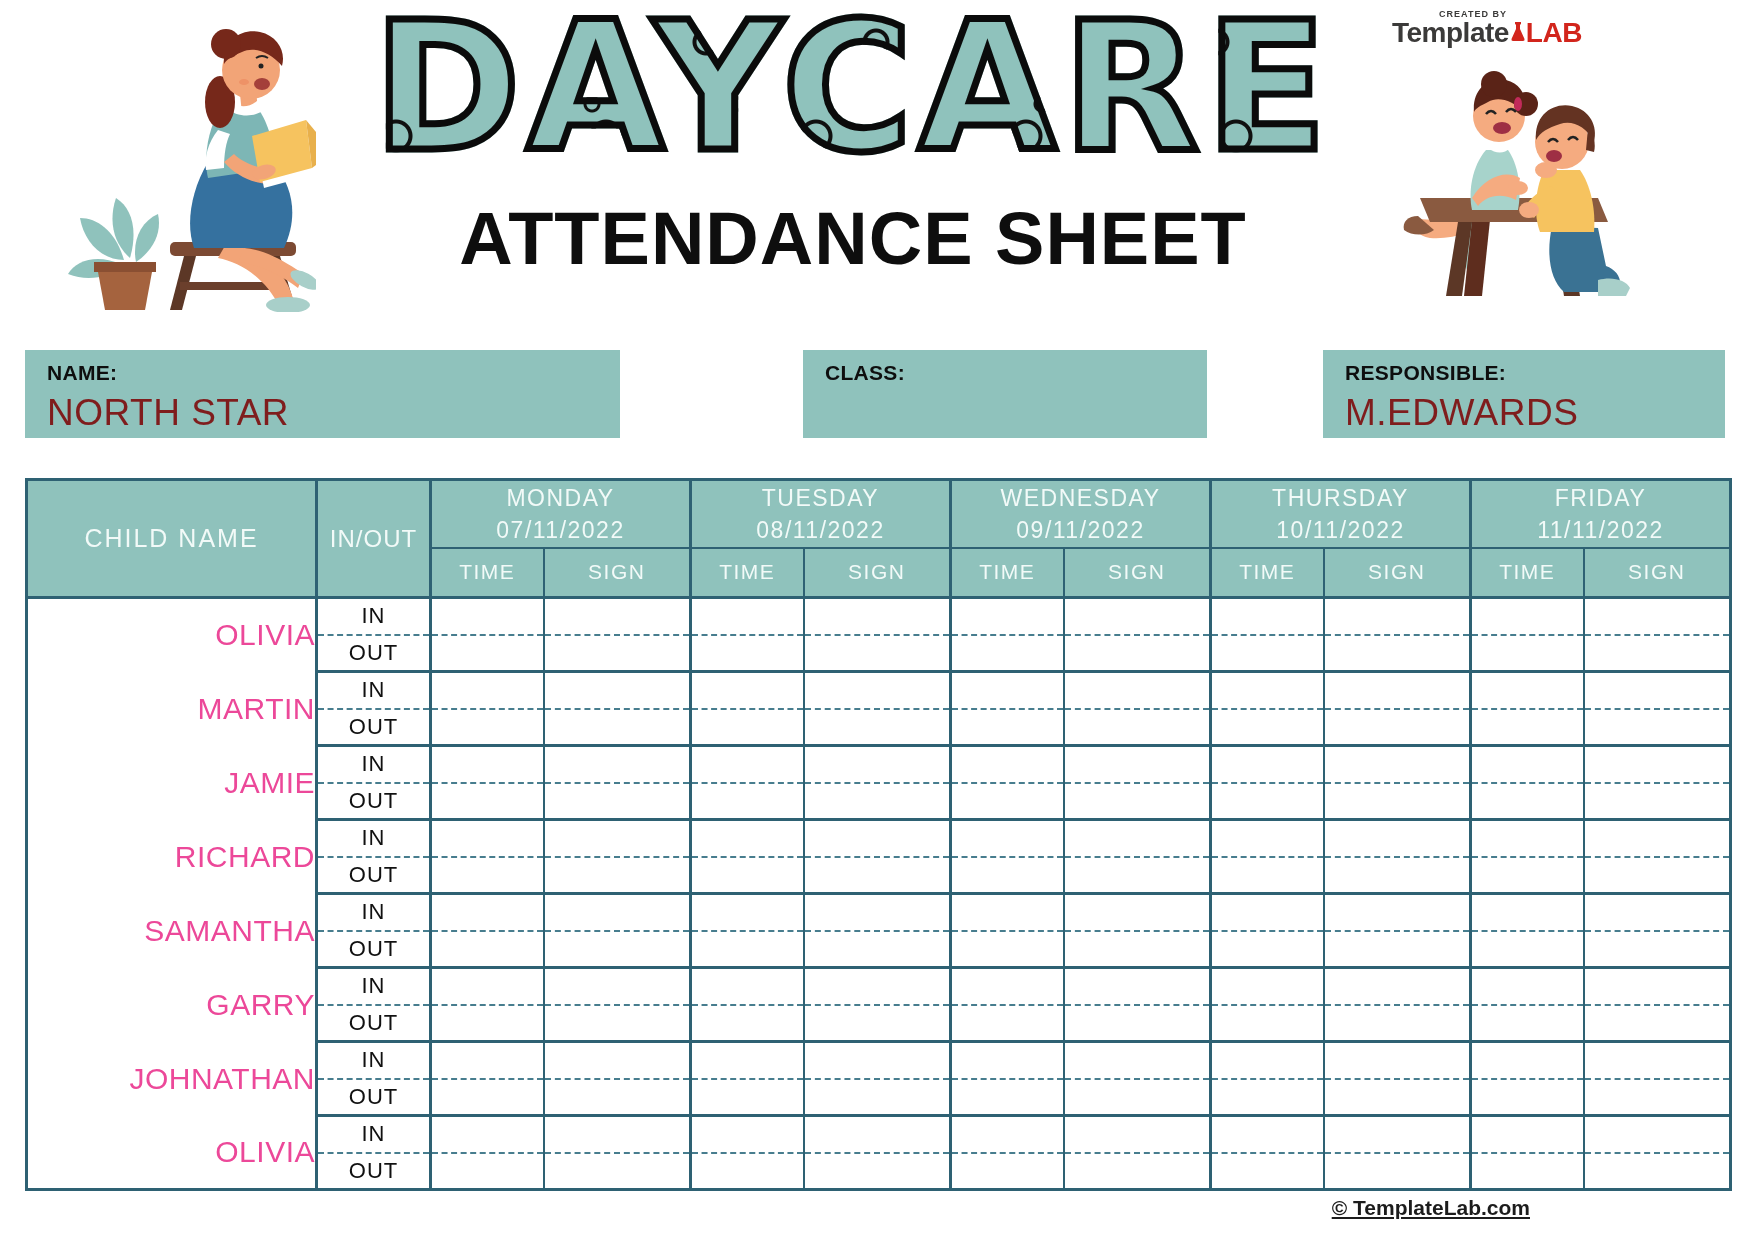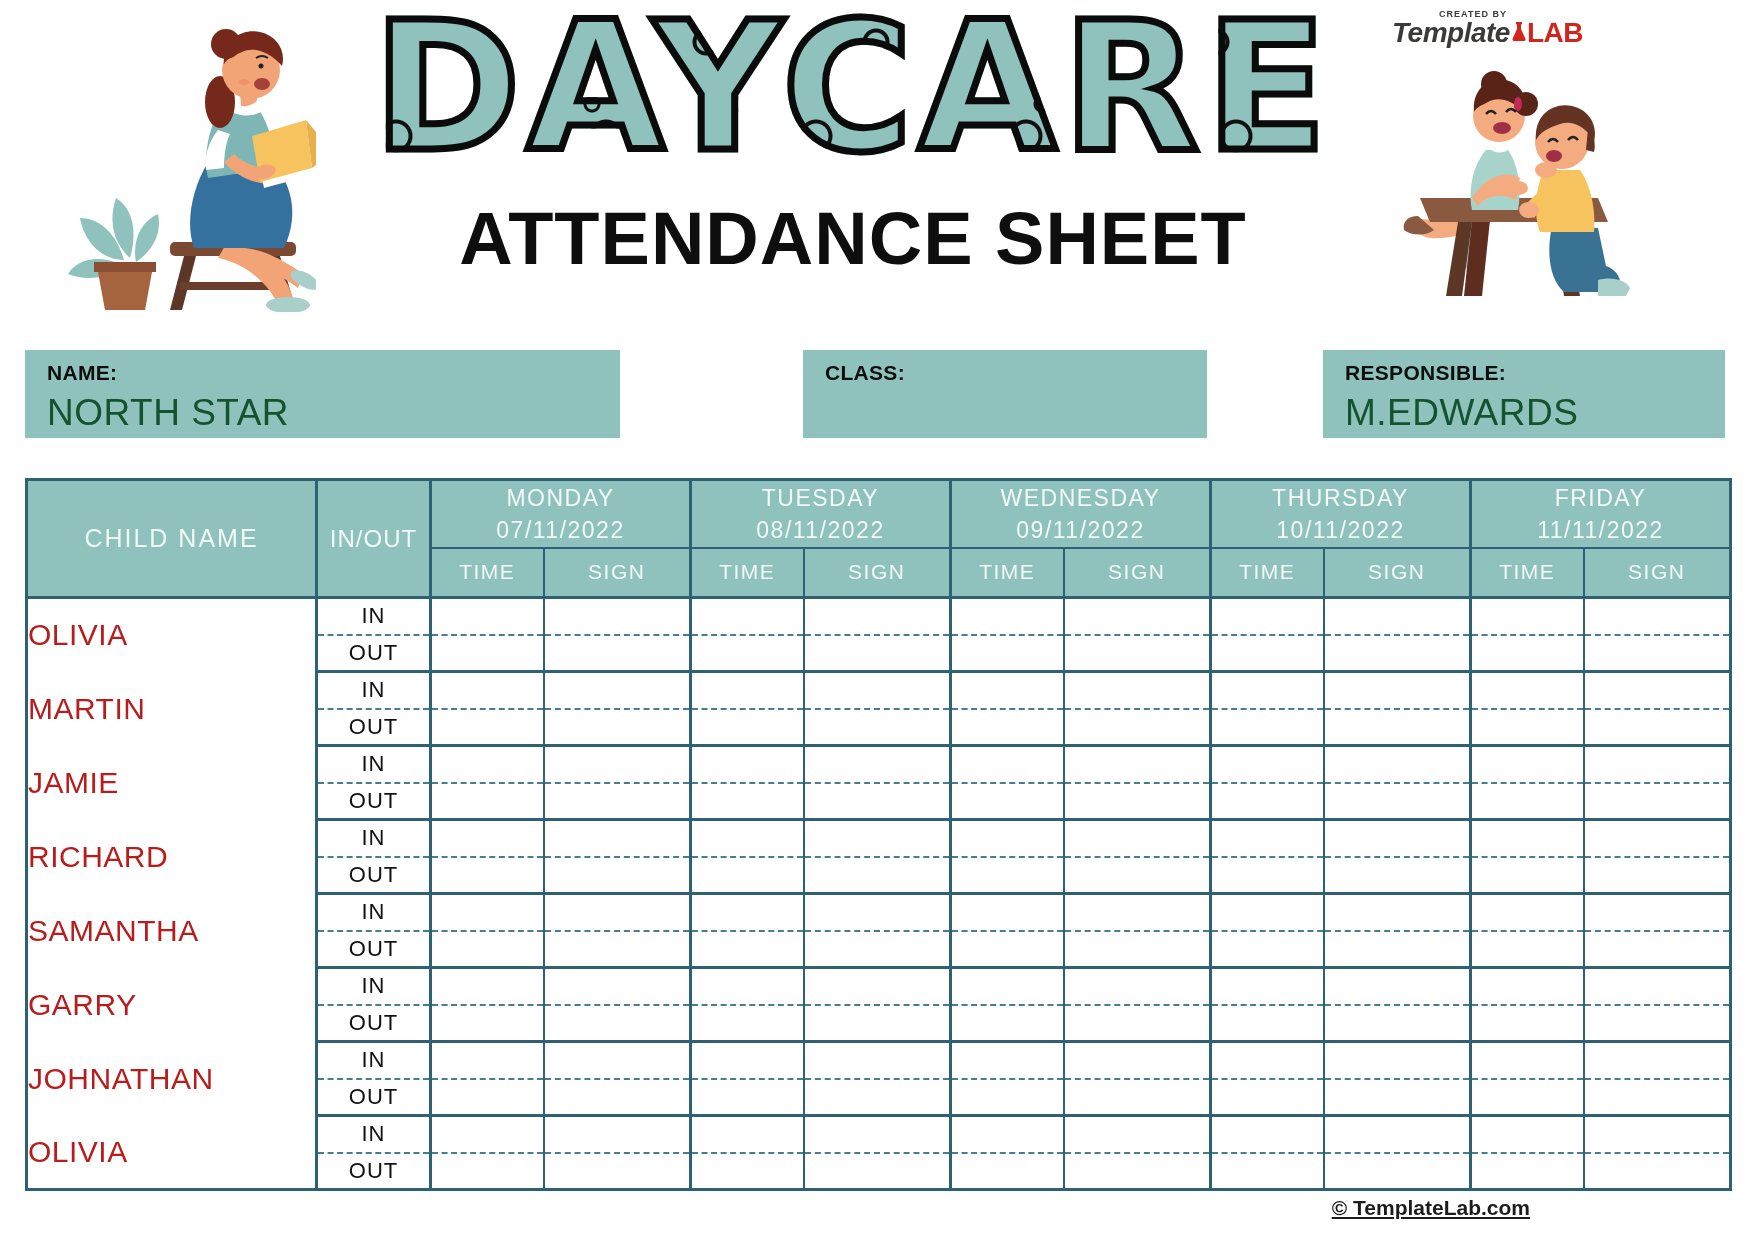--- a/index.html
+++ b/index.html
@@ -59,37 +59,37 @@
     font-size:74px;font-weight:800;letter-spacing:1px;
     color:#0E0E0E;
     font-family:"Liberation Sans","DejaVu Sans",sans-serif;
   }
   .logo{
     position:absolute;left:1392px;top:10px;width:160px;
     text-align:left;line-height:1;
   }
   .logo .created{font-size:9px;font-weight:bold;letter-spacing:1px;color:var(--logo-gray);margin-left:2px;text-align:center;}
   .logo .wordmark{font-size:28px;font-weight:bold;letter-spacing:-0.5px;white-space:nowrap;}
-  .logo .t-gray{color:var(--logo-gray);font-style:italic;}
+  .logo .t-gray{color:var(--logo-gray);}
   .logo .t-red{color:var(--logo-red);}
   .logo .flask{display:inline-block;vertical-align:baseline;margin:0 1px 0 2px;}
   .illus{position:absolute;}
   #teacher{left:58px;top:12px;}
   #kids{left:1402px;top:58px;}
   
   .info-box{
     position:absolute;top:350px;height:88px;
     background:var(--teal);
     padding:11px 0 8px 22px;
   }
   #box-name{left:25px;width:595px;}
   #box-class{left:803px;width:404px;}
   #box-resp{left:1323px;width:402px;}
   .info-label{font-size:21px;font-weight:bold;color:#0E0E0E;letter-spacing:0.3px;}
-  .info-value{font-size:37px;font-weight:400;color:#14532d;margin-top:7px;letter-spacing:0.5px;}
+  .info-value{font-size:37px;font-weight:400;color:#7f1d1d;margin-top:7px;letter-spacing:0.5px;}
   
   table.sheet{
     position:absolute;left:25px;top:478px;
     width:1704px;
     border-collapse:collapse;
     table-layout:fixed;
   }
   table.sheet col.c-name{width:290px;}
   table.sheet col.c-io{width:114px;}
   table.sheet col.c-time{width:113px;}
@@ -120,22 +120,22 @@
   th.h-day .day-date{margin-top:5px;}
   tr.h-sub th{
     height:50px;font-size:21px;letter-spacing:1.5px;
     border-top:2px solid var(--border);
   }
   tr.h-sub th.h-time{border-right:2px solid var(--border);}
   tr.h-sub th.h-sign{border-right:3px solid var(--border);margin-top:44px;}
   thead tr:last-child th, thead th[rowspan]{border-bottom:3px solid var(--border);}
   tbody td{background:#ffffff;height:37px;}
   td.name{
-    font-size:30px;color:#b91c1c;letter-spacing:0.5px;
-    text-align:left;padding-left:26px;
+    font-size:30px;color:#ec4899;letter-spacing:0.5px;
+    text-align:right;padding-left:26px;
     border-right:3px solid var(--border);
   }
   td.io{
     text-align:center;font-size:22px;color:#111;letter-spacing:1px;
     border-right:3px solid var(--border);
   }
   td.cell.t{border-right:2px solid var(--border);}
   td.cell.s{border-right:3px solid var(--border);}
   tr.r-in td:not(.name){border-bottom:2px dashed #477D8E;}
   tr.r-out td{border-bottom:3px solid var(--border);}

